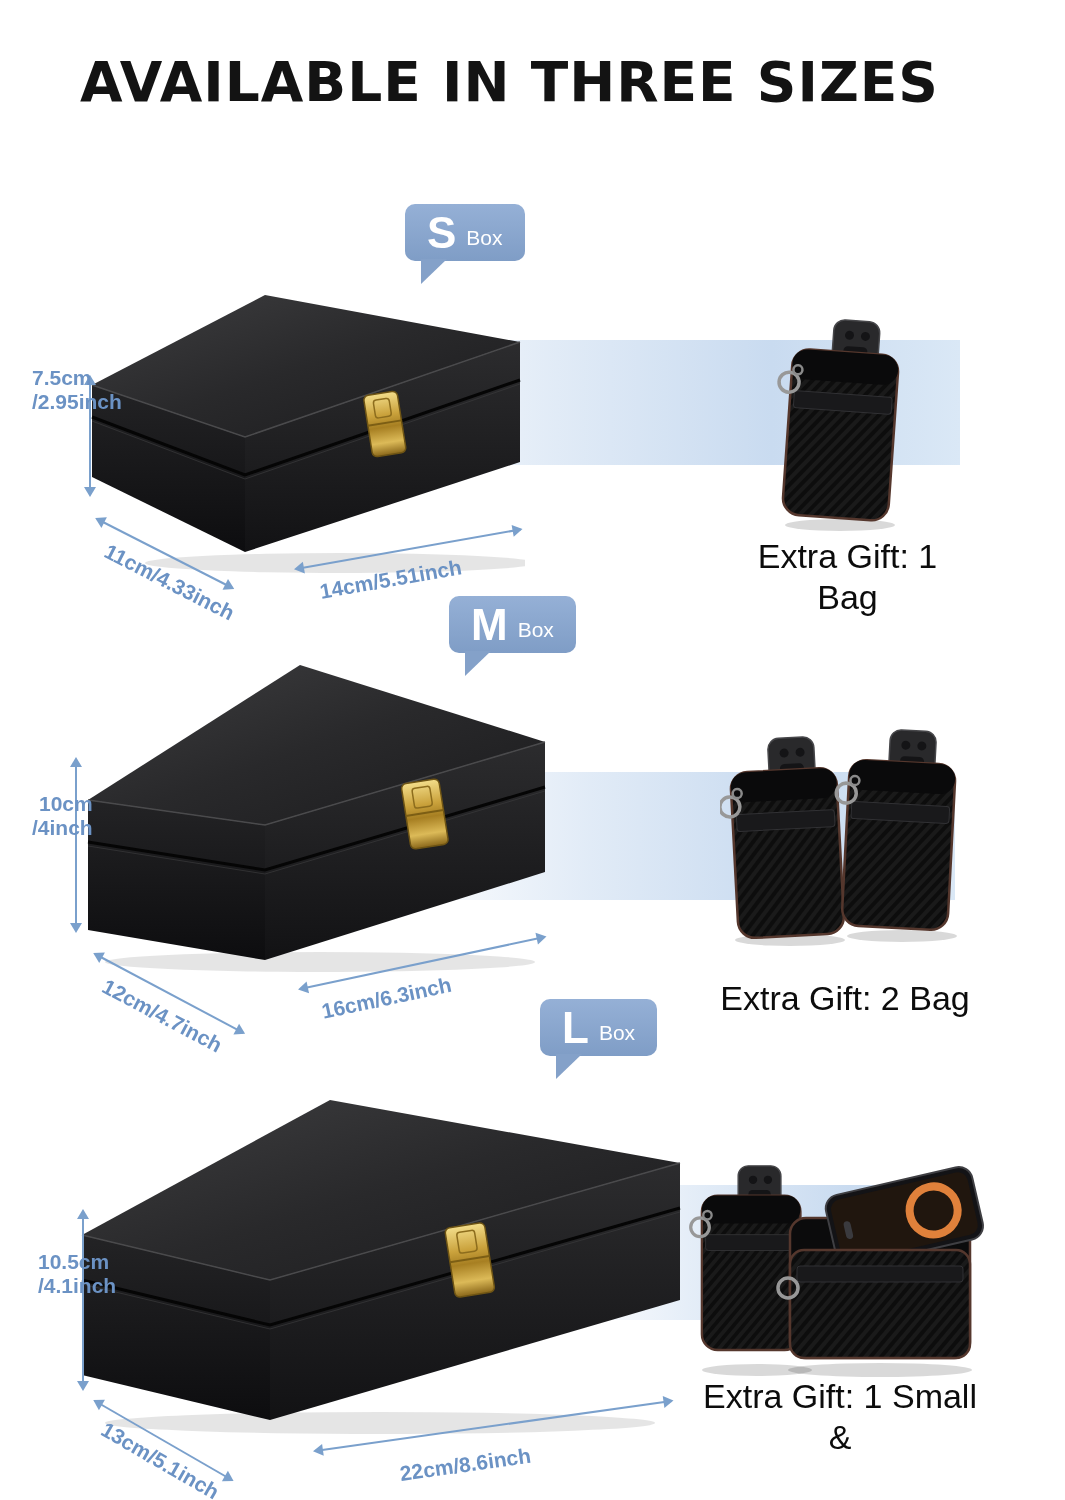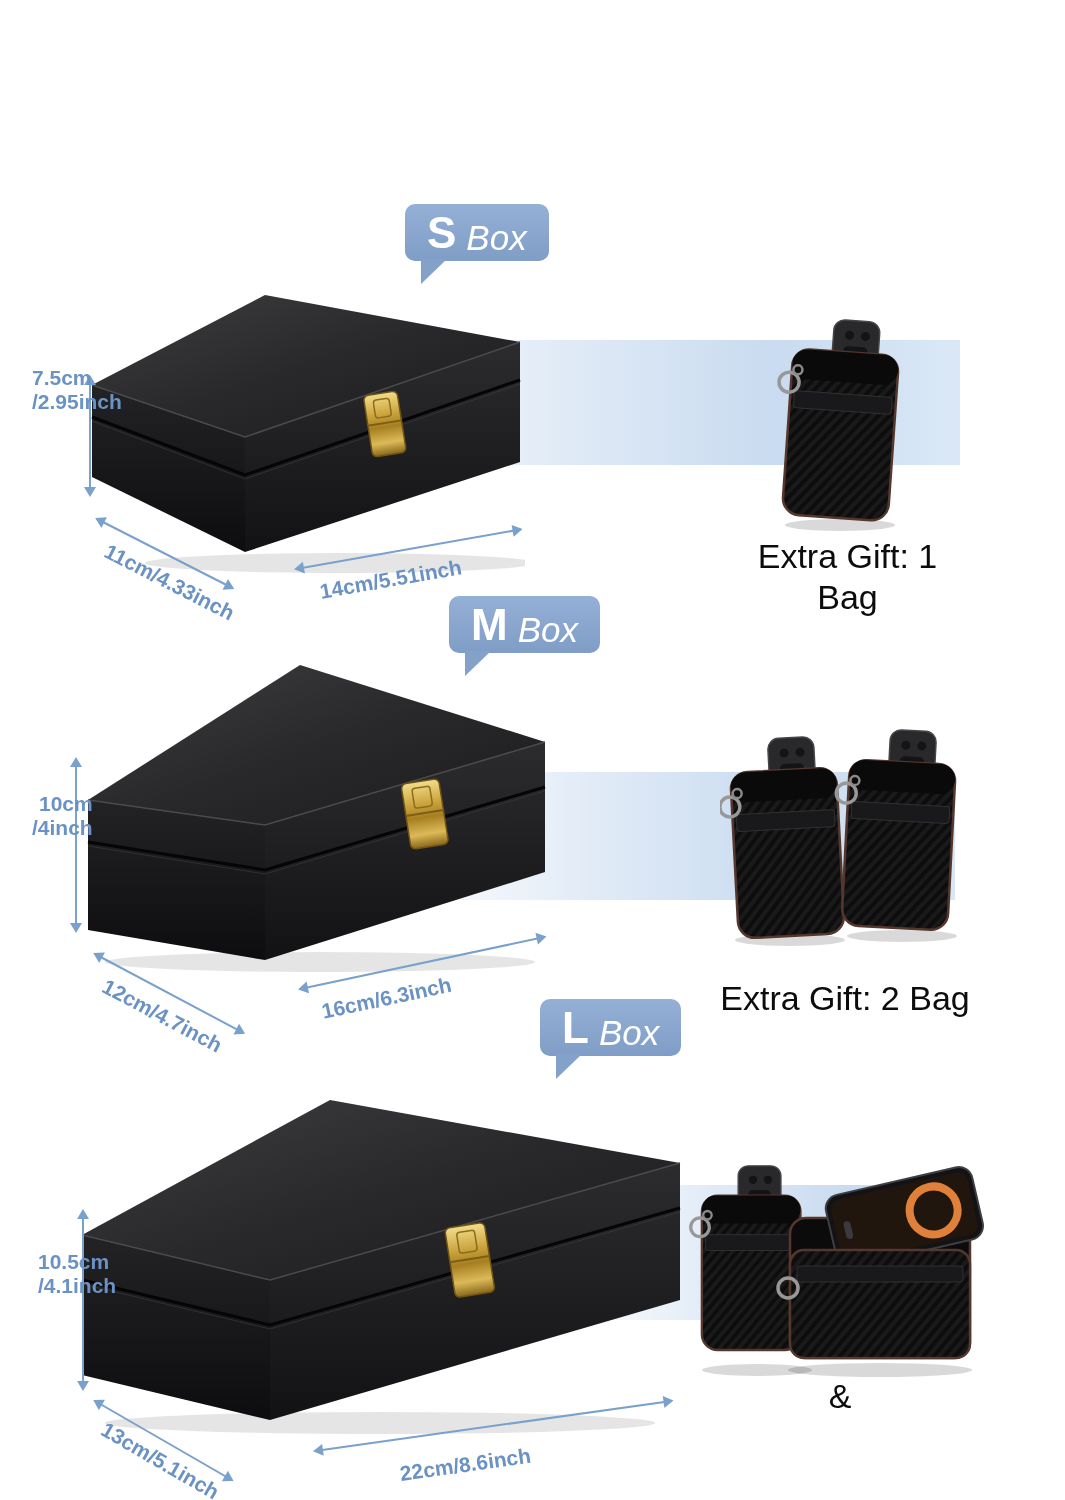--- a/index.html
+++ b/index.html
@@ -8,21 +8,21 @@
   .abs{position:absolute;}
   .title{position:absolute;left:80px;top:50px;font-family:"DejaVu Sans",sans-serif;
          font-weight:bold;font-size:55px;letter-spacing:1px;color:#131313;white-space:nowrap;}
   .band{position:absolute;background:linear-gradient(90deg,rgba(201,219,240,0) 0%,
         rgba(201,219,240,0.55) 35%, #c9dbf0 70%, #dae8f6 100%);}
   .badge{position:absolute;height:57px;border-radius:10px;display:flex;align-items:center;
          padding:0 22px;color:#fff;background:linear-gradient(180deg,#95b0d6,#7f9dc6);}
   .badge::after{content:"";position:absolute;left:16px;top:100%;margin-top:-2px;width:0;height:0;
          border-top:25px solid #84a1c9;border-right:26px solid transparent;}
   .badge .letter{font-size:44px;font-weight:bold;line-height:1;}
-  .badge .word{font-size:35px;margin-left:10px;margin-top:10px;font-style:italic;}
+  .badge .word{font-size:21px;margin-left:10px;margin-top:10px;}
   .arrow{position:absolute;height:2px;background:#7aa0cc;transform-origin:left center;}
   .arrow::before,.arrow::after{content:"";position:absolute;top:-5px;width:0;height:0;
          border-top:6px solid transparent;border-bottom:6px solid transparent;}
   .arrow::before{left:-2px;border-right:10px solid #7aa0cc;}
   .arrow::after{right:-2px;border-left:10px solid #7aa0cc;}
   .dim{position:absolute;color:#6b92c4;font-weight:bold;font-size:21px;white-space:nowrap;
        transform-origin:left center;line-height:1.12;}
   .gift{position:absolute;color:#0c0c0c;font-size:34px;text-align:center;line-height:1.2;}
   svg{display:block;}
 </style>
@@ -70,20 +70,21 @@
         <circle cx="14" cy="68" r="10" fill="none" stroke="#989898" stroke-width="3.5"></circle>
         <circle cx="22" cy="55" r="4.5" fill="none" stroke="#8a8a8a" stroke-width="2.5"></circle>
       </g>
     </defs>
   </svg>
 
   <div class="band" style="left:335px;top:340px;width:625px;height:125px;"></div>
   <div class="band" style="left:390px;top:772px;width:565px;height:128px;"></div>
   <div class="band" style="left:565px;top:1185px;width:405px;height:135px;"></div>
 
+  <div class="title">AVAILABLE IN THREE SIZES</div>
 
   <div>
 
     <svg class="abs" style="left:90px;top:285px;" width="435" height="295" viewBox="0 0 435 295">
       <ellipse cx="250" cy="278" rx="195" ry="10" fill="rgba(0,0,0,0.10)"></ellipse>
       <polygon points="2,100 175,10 430,57 155,152" fill="url(#boxTop)"></polygon>
       <polygon points="2,100 155,152 155,267 2,192" fill="url(#boxLeft)"></polygon>
       <polygon points="155,152 430,57 430,177 155,267" fill="url(#boxFront)"></polygon>
       <polyline points="2,100 155,152 430,57" fill="none" stroke="#4a4a4c" stroke-width="1.5"></polyline>
       <polyline points="2,132 155,190 430,95" fill="none" stroke="#050505" stroke-width="3"></polyline>
@@ -210,17 +211,18 @@
           <circle cx="105" cy="37" r="24" fill="none" stroke="#e0813b" stroke-width="8"></circle>
           <rect x="14" y="28" width="7" height="18" rx="3.5" fill="#3a3a3e"></rect>
         </g>
         <rect x="105" y="92" width="180" height="108" rx="14" fill="url(#carbon)" stroke="#55372d" stroke-width="2.5"></rect>
         <rect x="112" y="108" width="166" height="16" rx="3" fill="#19191b" stroke="#313134" stroke-width="1"></rect>
         <circle cx="103" cy="130" r="10" fill="none" stroke="#989898" stroke-width="3.5"></circle>
       </g>
     </svg>
 
     <div class="gift" style="left:690px;top:1376px;width:300px;">
+      <div>Extra Gift: 1 Small</div>
       <div>&amp;</div>
     </div>
   </div>
 
 </div>
 
 </body></html>

